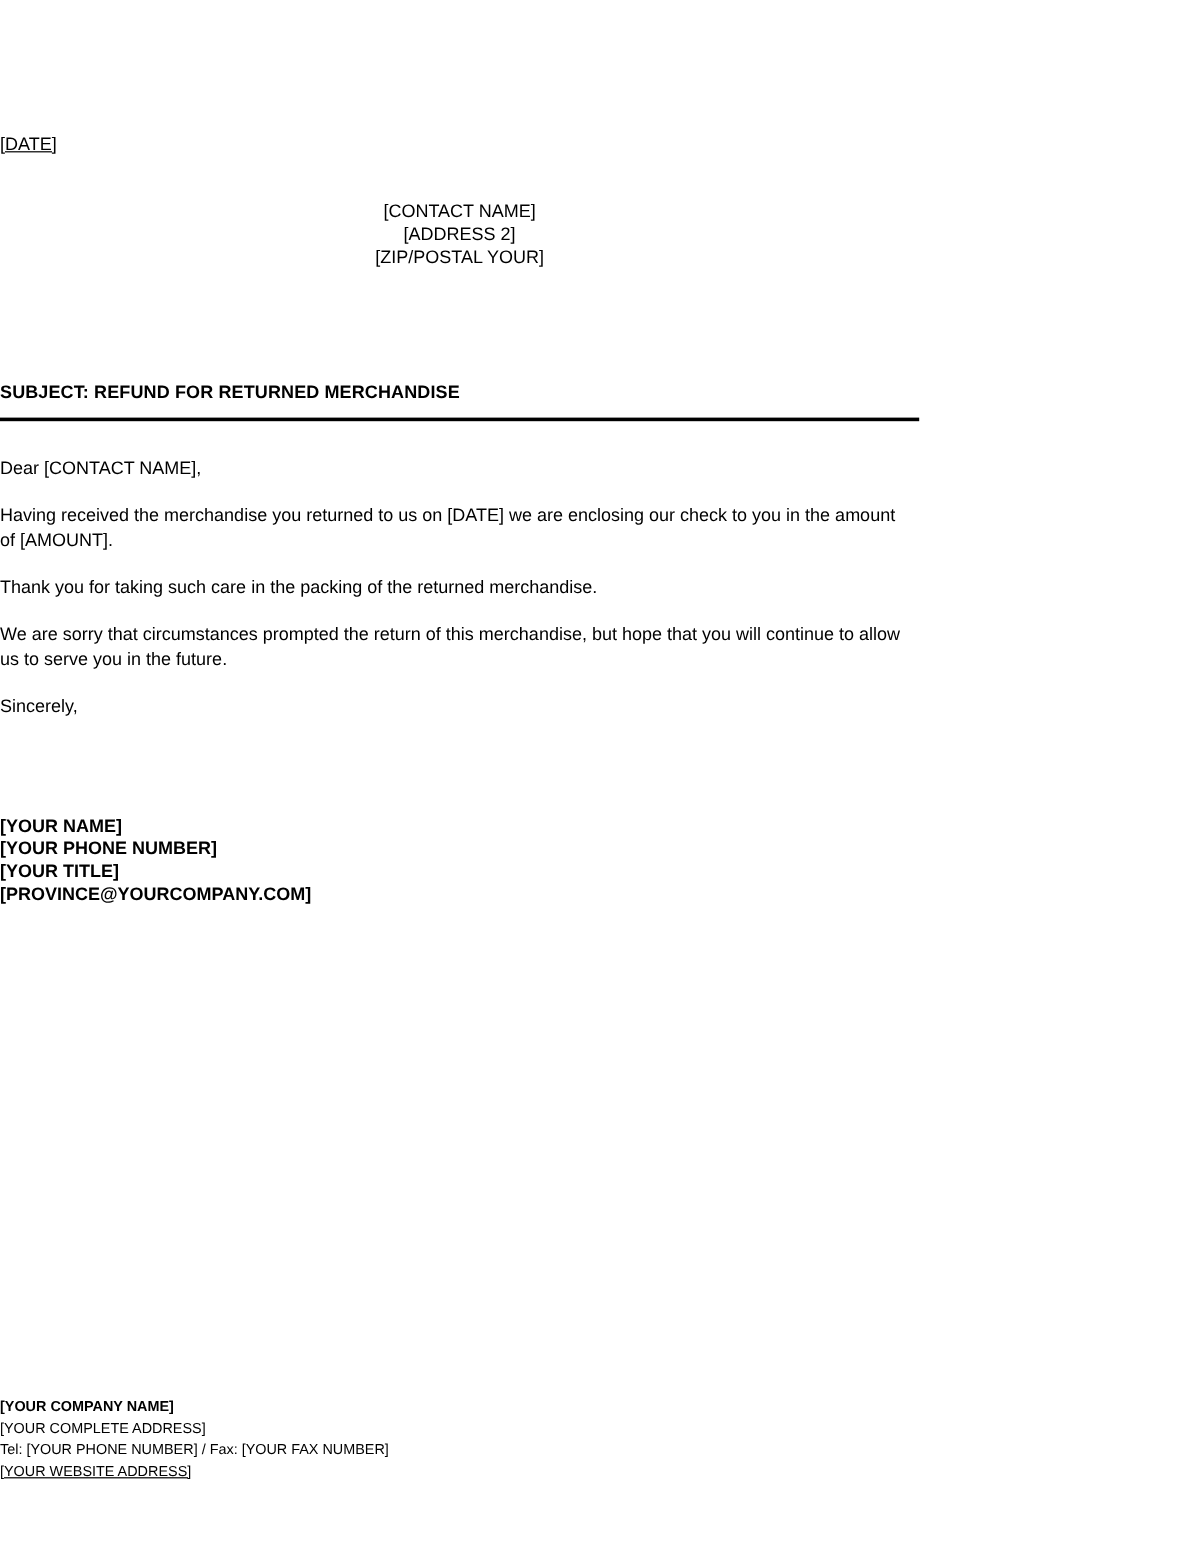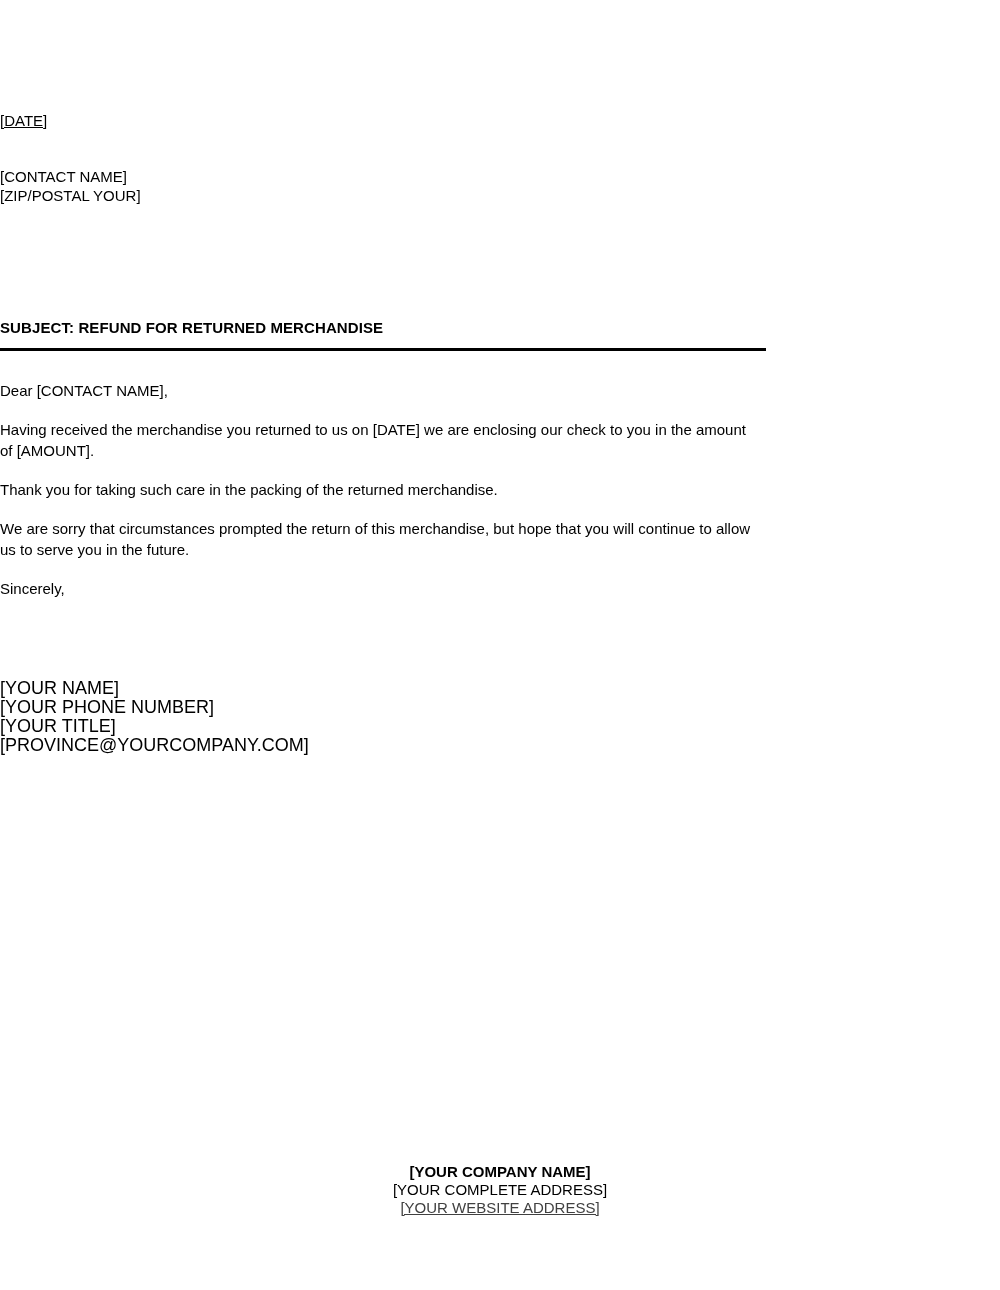--- a/index.html
+++ b/index.html
@@ -36,21 +36,21 @@
     text-decoration: underline;
   }
 
   .address-block {
     position: absolute;
     top: 167px;
     left: 0;
     font-size: 15px;
     line-height: 19px;
   }
-  .address-block div { white-space: pre; }
+  .address-block div { white-space: pre; text-align: center; }
 
   .subject-wrap {
     position: absolute;
     top: 318px;
     left: 0;
     width: 766px;
   }
   .subject-line {
     font-size: 15px;
     font-weight: bold;
@@ -80,55 +80,56 @@
   .salutation { margin-bottom: 18px !important; }
   .closing {
     margin-top: 40px;
     margin-bottom: 0 !important;
   }
 
   .signature-block {
     position: absolute;
     top: 679px;
     left: 0;
-    font-size: 18px;
+    font-size: 15px;
     line-height: 19px;
+    font-weight: bold;
   }
   .signature-block div { white-space: pre; }
 
   .footer {
     position: absolute;
     left: 0;
     right: 0;
     top: 1163px;
-    text-align: center;
-    font-size: 15px;
+    font-size: 12px;
     line-height: 18px;
   }
   .footer .company {
     font-weight: bold;
   }
   .footer .website {
-    color: #404040;
+    color: #000000;
     text-decoration: underline;
     cursor: pointer;
     display: inline-block;
   }
 </style>
 </head>
 <body>
 
 <div class="page">
 
   <div class="content date-block">
     <div>[DATE]</div>
   </div>
 
   <div class="content address-block">
     <div>[CONTACT NAME]</div>
+    <div>[ADDRESS 2]</div>
     <div>[ZIP/POSTAL YOUR]</div>
   </div>
 
   <div class="content subject-wrap">
     <div class="subject-line">SUBJECT: REFUND FOR RETURNED MERCHANDISE</div>
     <div class="subject-rule"></div>
   </div>
 
   <div class="content letter-body">
     <p class="salutation">Dear [CONTACT NAME],</p>
@@ -141,18 +142,19 @@
   <div class="content signature-block">
     <div>[YOUR NAME]</div>
     <div>[YOUR PHONE NUMBER]</div>
     <div>[YOUR TITLE]</div>
     <div>[PROVINCE@YOURCOMPANY.COM]</div>
   </div>
 
   <div class="footer">
     <div class="company">[YOUR COMPANY NAME]</div>
     <div>[YOUR COMPLETE ADDRESS]</div>
+    <div>Tel: [YOUR PHONE NUMBER] / Fax: [YOUR FAX NUMBER]</div>
     <div>
       <span class="website">[YOUR WEBSITE ADDRESS]</span>
     </div>
   </div>
 
 </div>
 
 </body></html>

